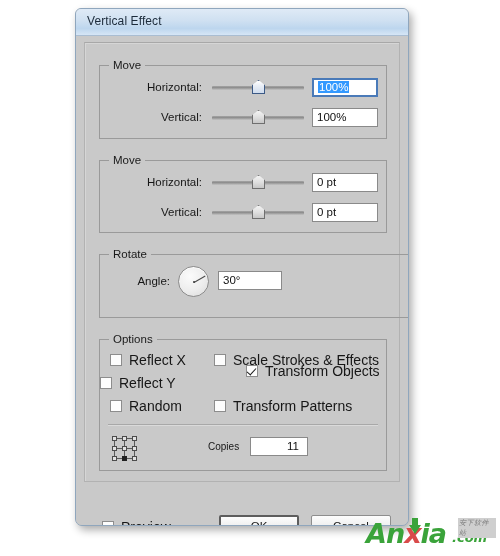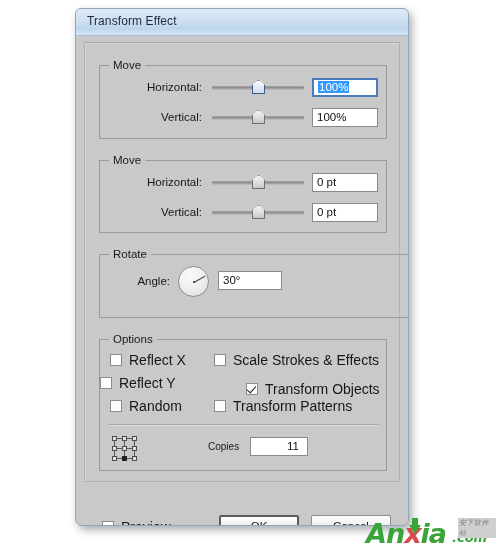--- a/index.html
+++ b/index.html
@@ -356,21 +356,21 @@
   }
 </style>
 </head>
 <body>
 
 <div id="root">
 
   <div class="dialog">
 
     <div class="titlebar">
-      <div class="title">Transform Effect</div>
+      <div class="title">Vertical Effect</div>
     </div>
 
     <div class="dlg-body">
 
       <div class="inner-panel">
 
         <div class="group" id="grp-scale">
           <div class="legend">Move</div>
 
           <div class="row" style="top:12px;">
@@ -460,21 +460,21 @@
           </div>
           <div class="cb-row" style="left:10px; top:57px;">
             <span class="cbox"></span>
             <span class="cb-label">Random</span>
           </div>
 
           <div class="cb-row" style="left:114px; top:11px;">
             <span class="cbox"></span>
             <span class="cb-label">Scale Strokes &amp; Effects</span>
           </div>
-          <div class="cb-row" style="left:114px; top:40px;padding-left:32px;">
+          <div class="cb-row" style="left:114px; top:22px;padding-left:32px;">
             <span class="cbox checked"></span>
             <span class="cb-label">Transform Objects</span>
           </div>
           <div class="cb-row" style="left:114px; top:57px;">
             <span class="cbox"></span>
             <span class="cb-label">Transform Patterns</span>
           </div>
 
           <div class="divider" style="left:8px; top:84px; width:270px;"></div>
 

